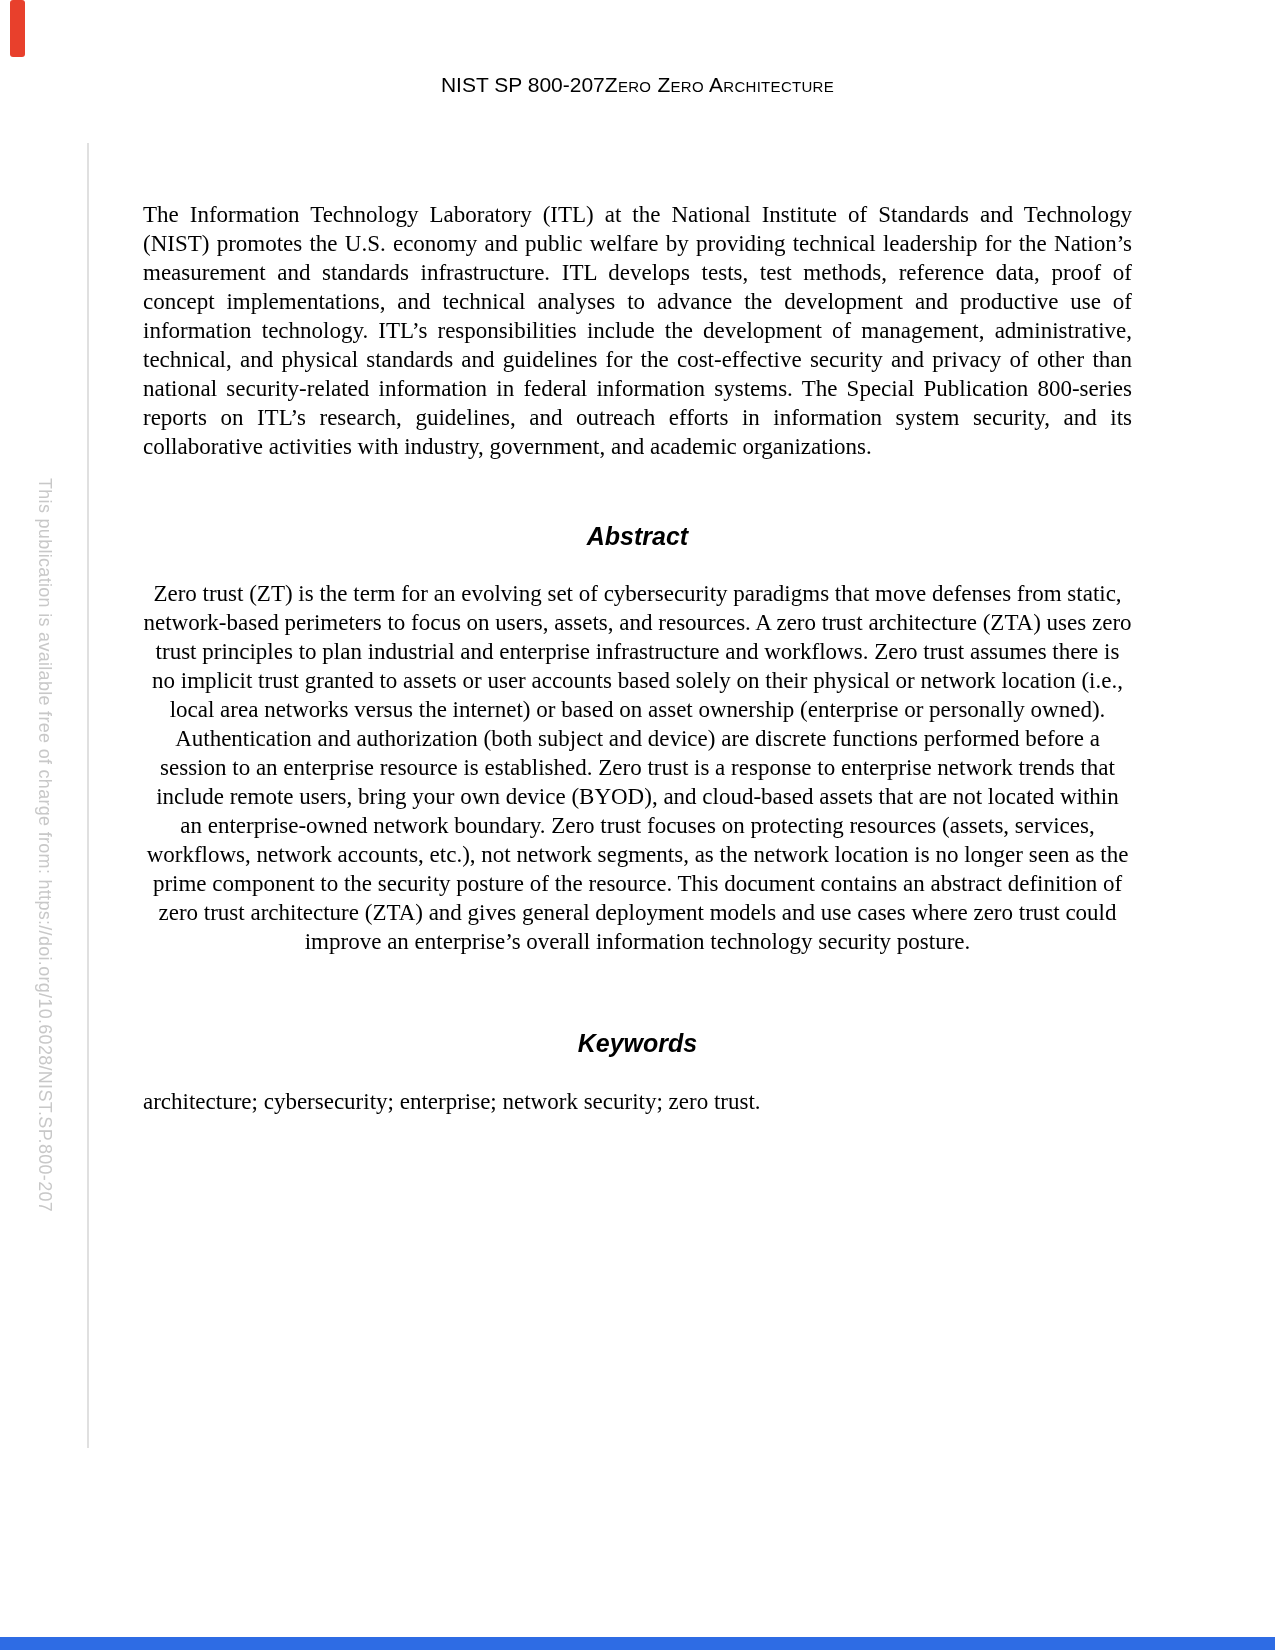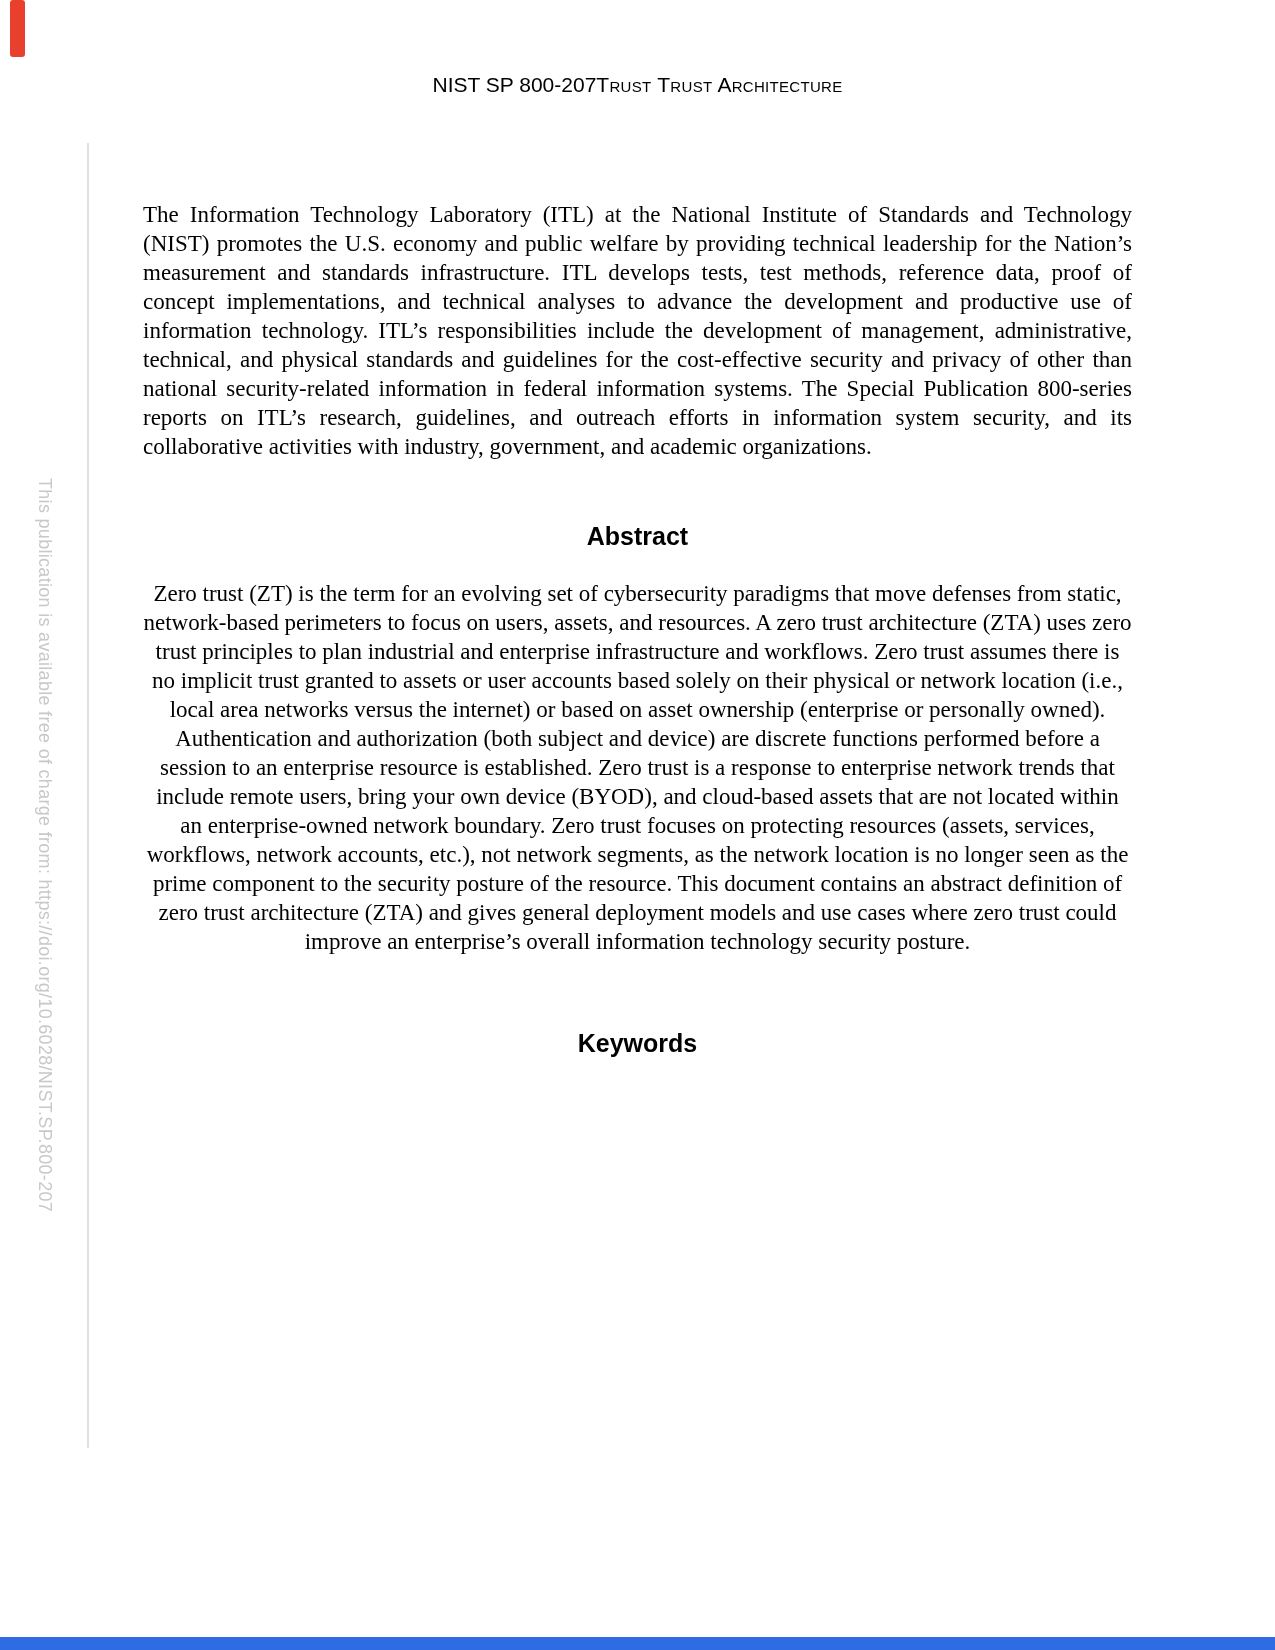--- a/index.html
+++ b/index.html
@@ -73,20 +73,21 @@
   .para-abstract { top: 579px; text-align: center; }
   .para-keywords { top: 1087px; text-align: left; }
   .section-heading {
     position: absolute;
     left: 143px;
     width: 989px;
     text-align: center;
     font-family: "Liberation Sans", sans-serif;
     font-weight: bold;
     font-size: 25px;
+    font-style: italic;
   }
   .heading-abstract { top: 522px; }
   .heading-keywords { top: 1029px; }
   .page-number {
     position: absolute;
     left: 143px; top: 1520px;
     width: 989px;
     text-align: center;
     font-family: "Liberation Serif", serif;
     font-size: 23px;
@@ -98,29 +99,30 @@
 <div class="page">
 
   <div class="top-left-marker"></div>
 
   <div class="sidebar-note">This publication is available free of charge from: https://doi.org/10.6028/NIST.SP.800-207</div>
 
   <div class="vertical-rule"></div>
 
   <div class="doc-header">
     <span class="left">NIST SP 800-207</span>
-    <span class="right">Trust Trust Architecture</span>
+    <span class="right">Zero Zero Architecture</span>
   </div>
 
 
   <div class="body-para para-report">The Information Technology Laboratory (ITL) at the National Institute of Standards and Technology (NIST) promotes the U.S. economy and public welfare by providing technical leadership for the Nation’s measurement and standards infrastructure. ITL develops tests, test methods, reference data, proof of concept implementations, and technical analyses to advance the development and productive use of information technology. ITL’s responsibilities include the development of management, administrative, technical, and physical standards and guidelines for the cost-effective security and privacy of other than national security-related information in federal information systems. The Special Publication 800-series reports on ITL’s research, guidelines, and outreach efforts in information system security, and its collaborative activities with industry, government, and academic organizations.</div>
 
   <div class="section-heading heading-abstract">Abstract</div>
 
   <div class="body-para para-abstract">Zero trust (ZT) is the term for an evolving set of cybersecurity paradigms that move defenses from static, network-based perimeters to focus on users, assets, and resources. A zero trust architecture (ZTA) uses zero trust principles to plan industrial and enterprise infrastructure and workflows. Zero trust assumes there is no implicit trust granted to assets or user accounts based solely on their physical or network location (i.e., local area networks versus the internet) or based on asset ownership (enterprise or personally owned). Authentication and authorization (both subject and device) are discrete functions performed before a session to an enterprise resource is established. Zero trust is a response to enterprise network trends that include remote users, bring your own device (BYOD), and cloud-based assets that are not located within an enterprise-owned network boundary. Zero trust focuses on protecting resources (assets, services, workflows, network accounts, etc.), not network segments, as the network location is no longer seen as the prime component to the security posture of the resource. This document contains an abstract definition of zero trust architecture (ZTA) and gives general deployment models and use cases where zero trust could improve an enterprise’s overall information technology security posture.</div>
 
   <div class="section-heading heading-keywords">Keywords</div>
 
+  <div class="body-para para-keywords">architecture; cybersecurity; enterprise; network security; zero trust.</div>
 
 
   <div class="bottom-bar"></div>
 
 </div>
 
 </body></html>

